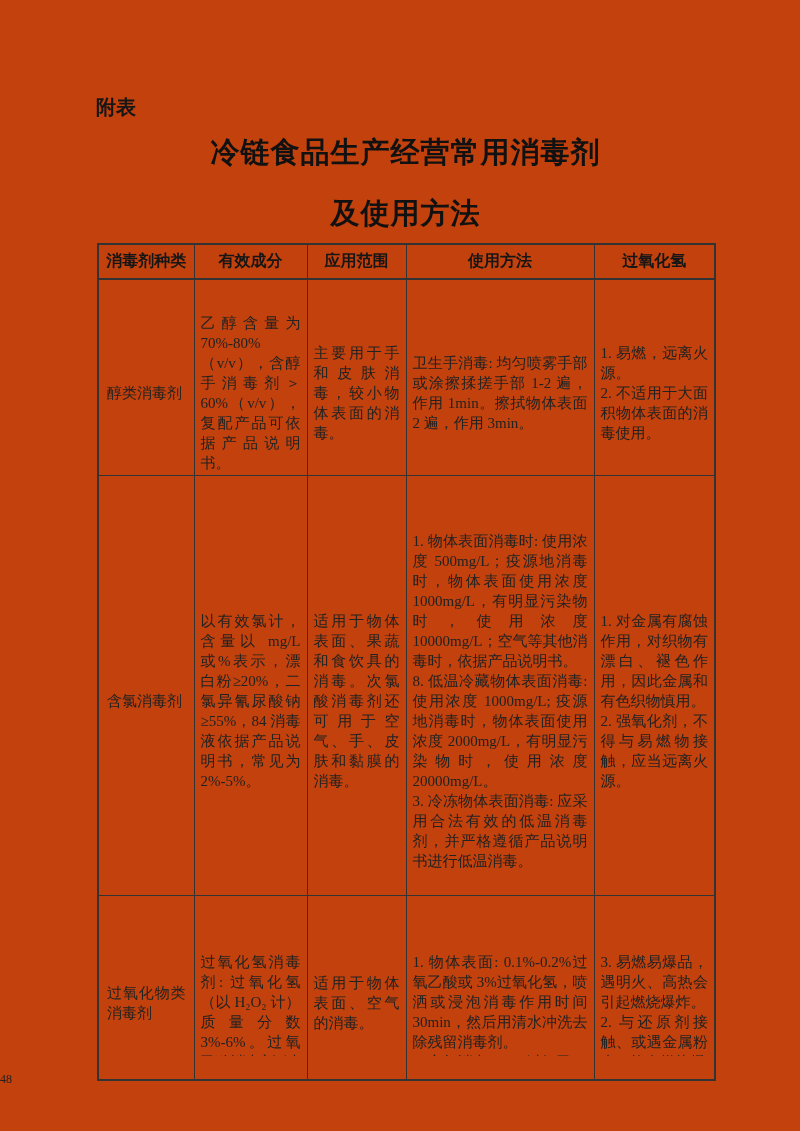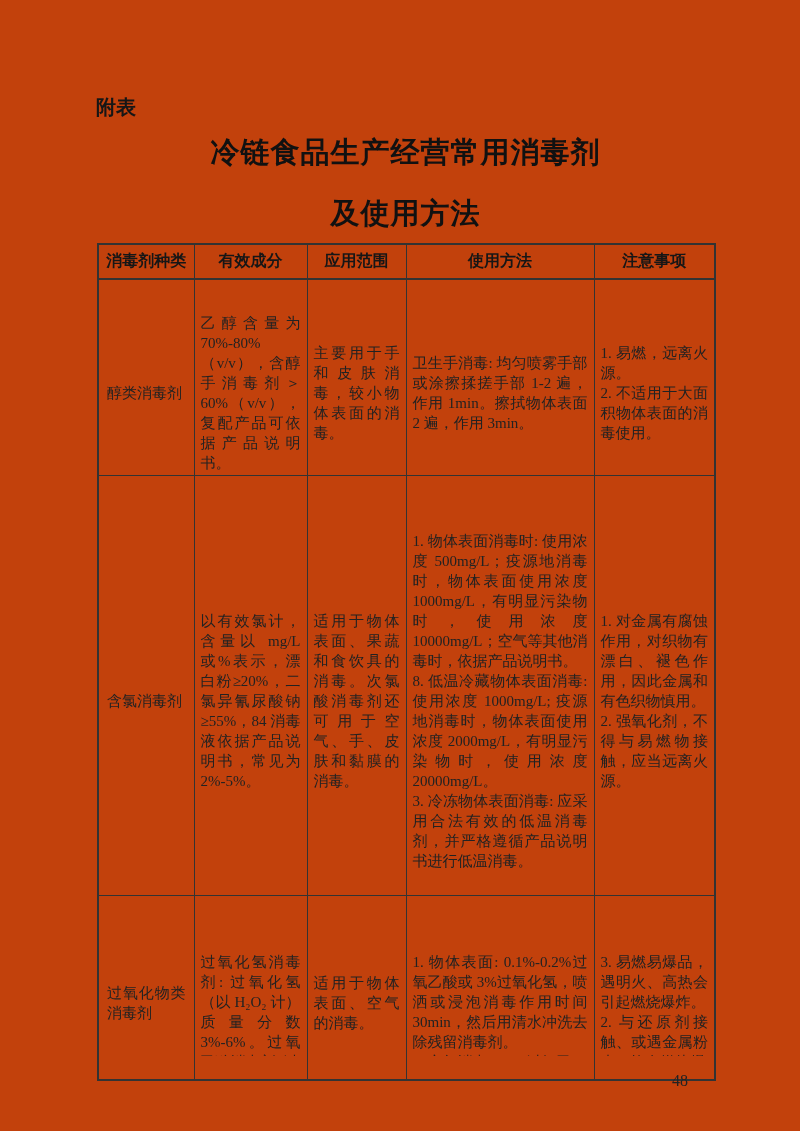--- a/index.html
+++ b/index.html
@@ -59,23 +59,23 @@
     text-justify: inter-character;
     margin-top: 31px;
   }
   .cell p { margin: 0; }
   .cell.type { padding-left: 8px; padding-right: 8px; font-family: Liberation Serif, serif; }
   .clip { height: 138px; overflow: hidden; }
   .clip .cell { padding-top: 3px; }
 
   .page-number {
     position: absolute; left: 0; top: 1072px; width: 688px;
-    text-align: right;
+    text-align: left;
     font-family: "Liberation Serif", serif;
-    font-size: 16px; color: #222;
+    font-size: 12px; color: #222;
   }
 </style>
 </head>
 <body>
 
 <div class="page">
 
   <div class="doc-label">附表</div>
   <div class="doc-title line2">及使用方法</div>
   <div class="doc-title line1">冷链食品生产经营常用消毒剂</div>
@@ -87,21 +87,21 @@
         <col style="width:99px">
         <col style="width:188px">
         <col style="width:121px">
     </colgroup>
     <thead>
       <tr>
         <th>消毒剂种类</th>
         <th>有效成分</th>
         <th>应用范围</th>
         <th>使用方法</th>
-        <th>注意事项</th>
+        <th>过氧化氢</th>
       </tr>
     </thead>
     <tbody>
       <tr class="row-1">
         <td>
             <div class="cell type">醇类消毒剂</div>
           </td>
         <td>
             <div class="cell">乙醇含量为 70%-80%（v/v），含醇手消毒剂＞60%（v/v），复配产品可依据产品说明书。</div>
           </td>

